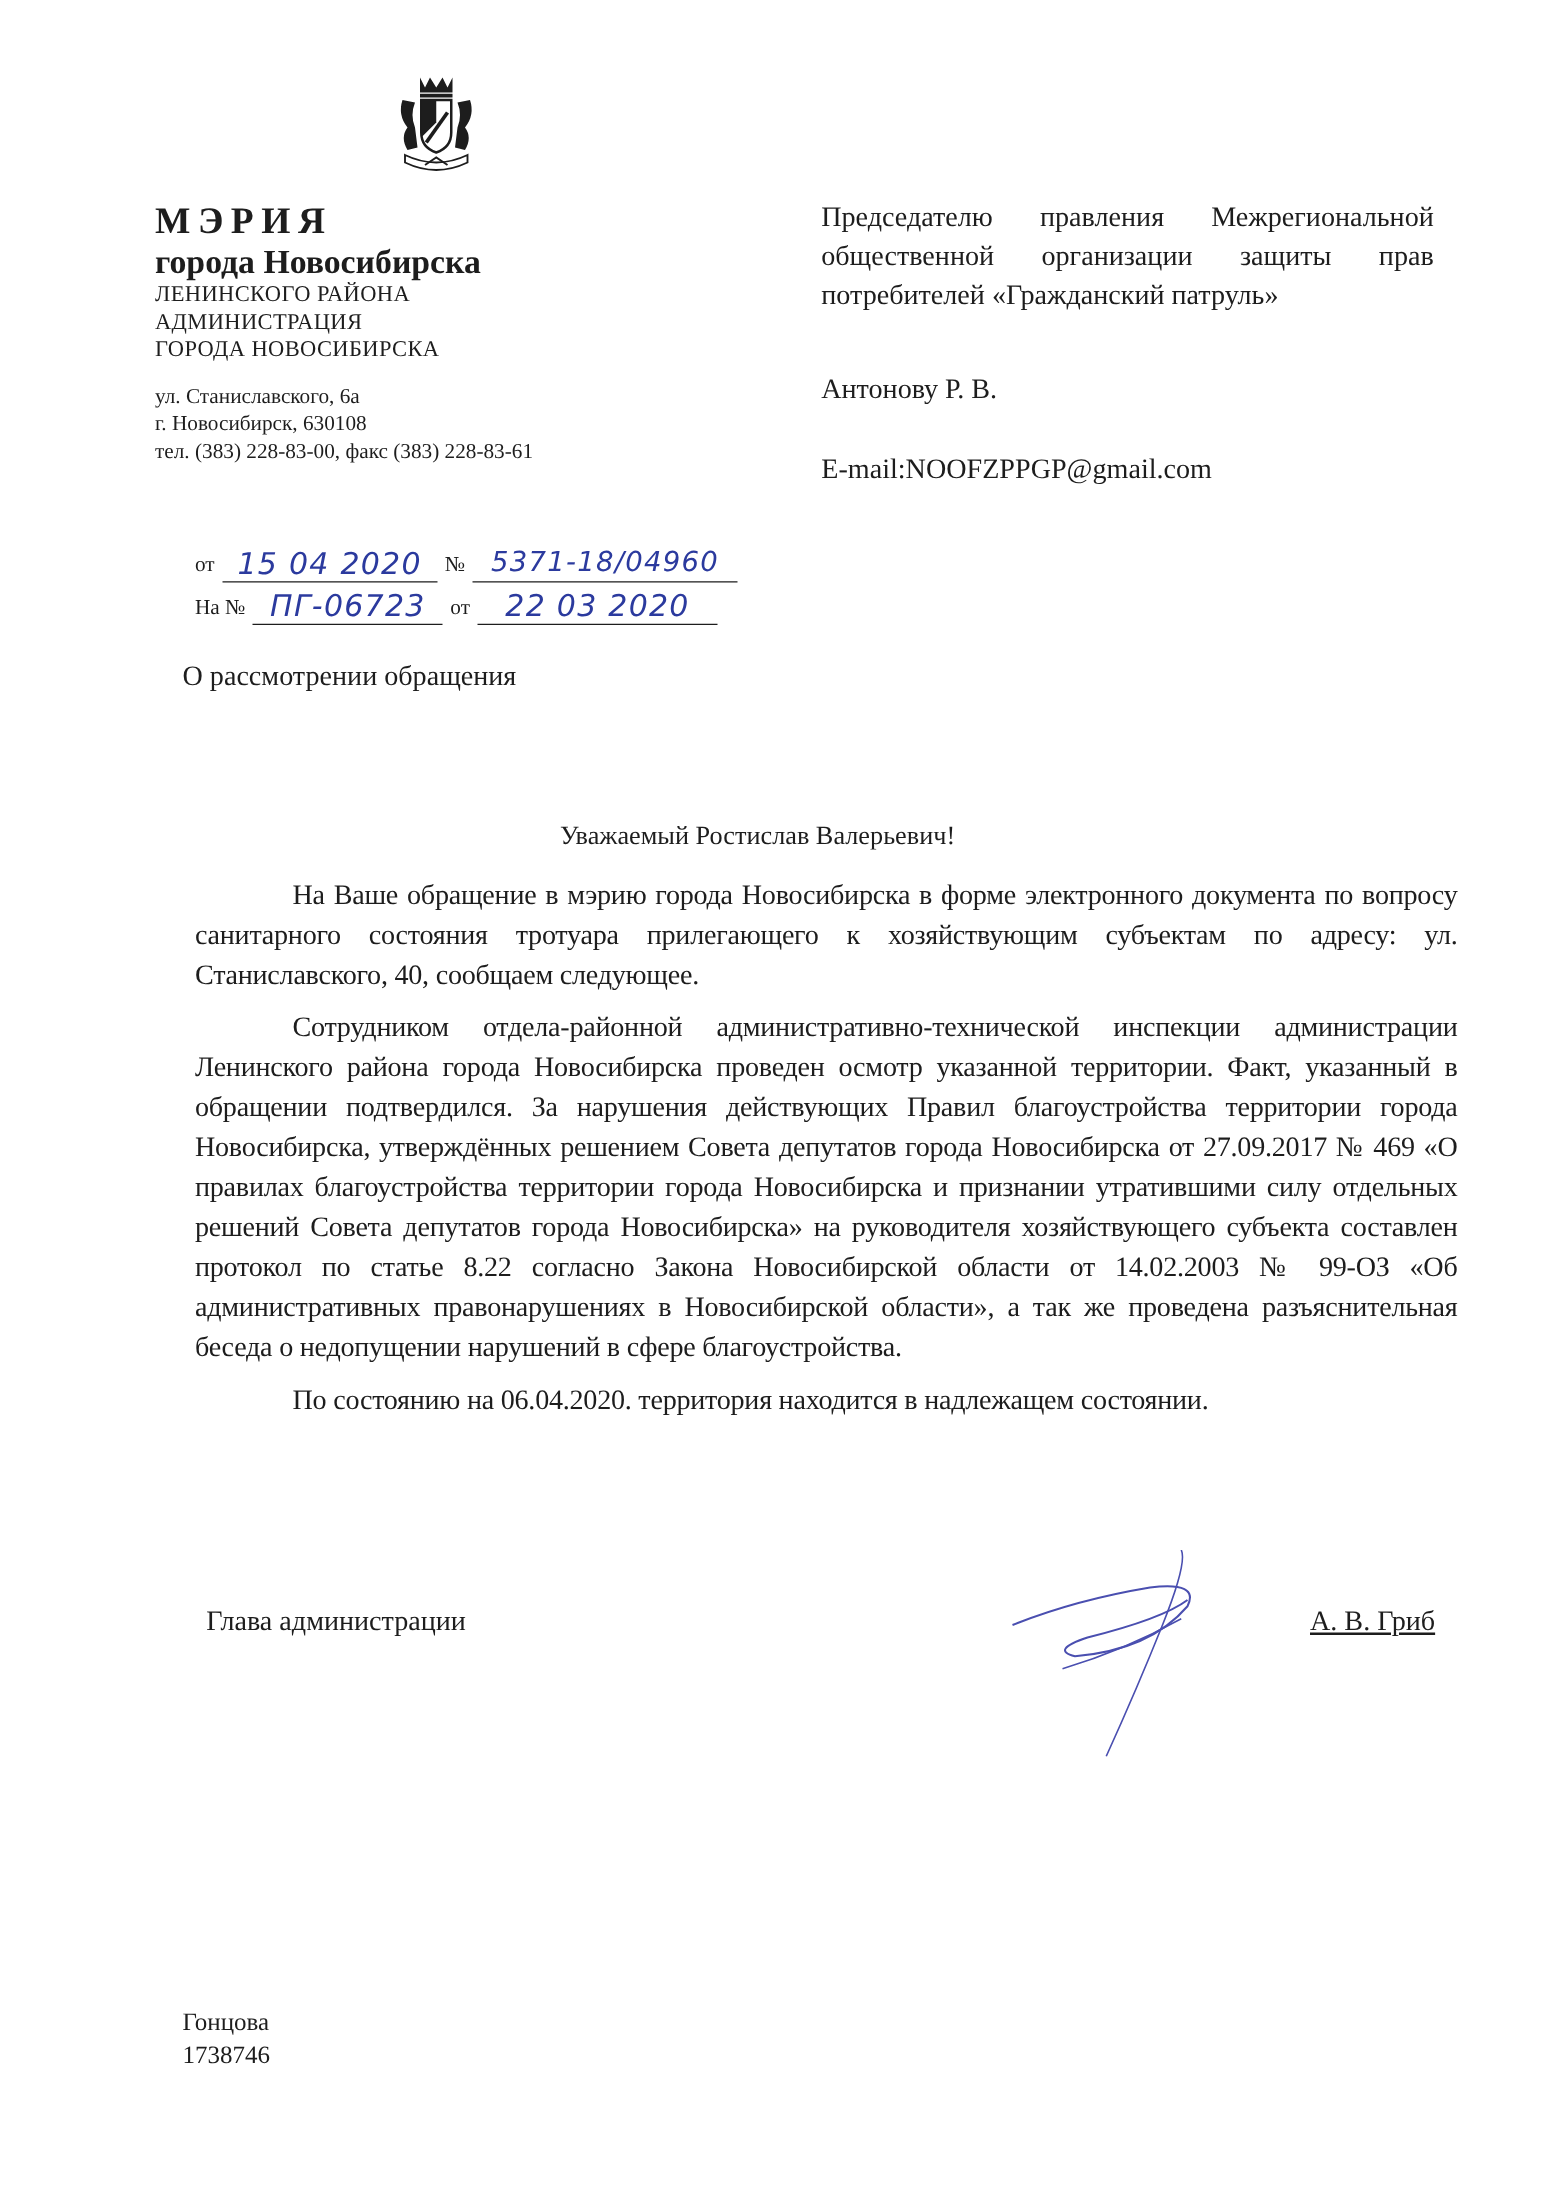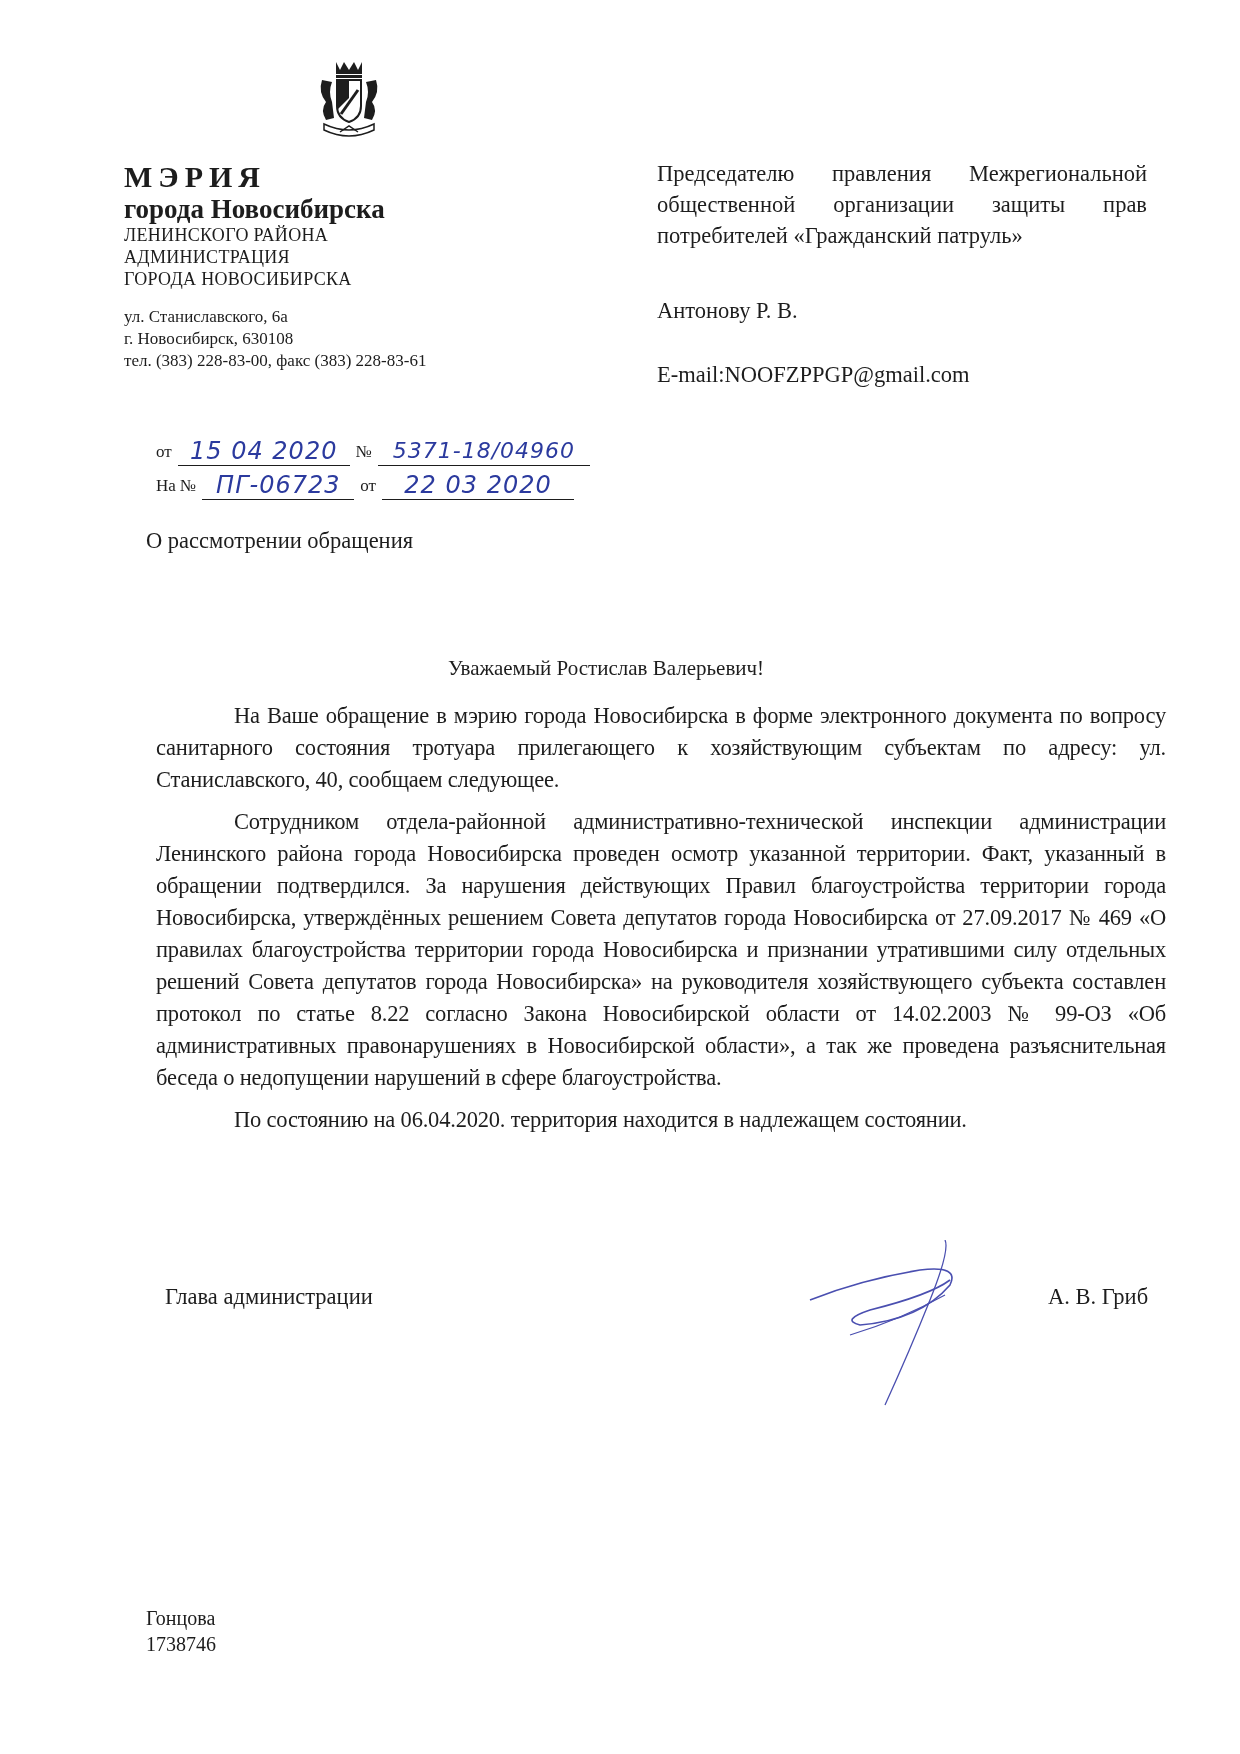--- a/index.html
+++ b/index.html
@@ -42,21 +42,21 @@
 
     
     .body-text {
       left: 146px; top: 690px; width: 1030px; font-size: 22.5px; line-height: 32px;
       text-align: justify; letter-spacing: -0.2px;
     }
     .para { text-indent: 78px; margin: 10px; }
 
     
     .sign-title { left: 146px; top: 1284px; font-size: 22.5px; margin-left: 19px; }
-    .sign-name { left: 1048px; top: 1284px; font-size: 22.5px; }
+    .sign-name { left: 1048px; top: 1284px; font-size: 22.5px; text-decoration: underline; }
     .signature { left: 800px; top: 1240px; width: 230px; height: 170px; }
 
     .executor { left: 146px; top: 1605px; font-size: 20px; line-height: 26px; }
   </style>
 </head>
 <body>
 
 <div class="abs letterhead">
   <svg class="emblem" viewBox="0 0 70 90">
     <path d="M22 4 L26 12 L30 4 L35 12 L40 4 L44 12 L48 4 L48 16 L22 16 Z" fill="#1d1d1d"></path>

